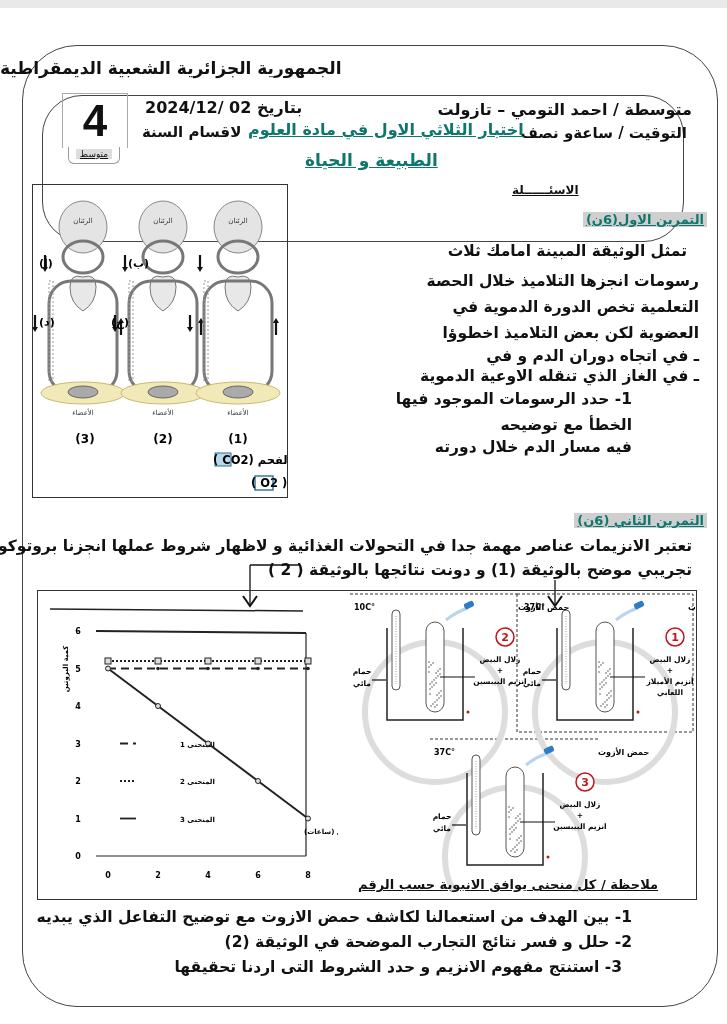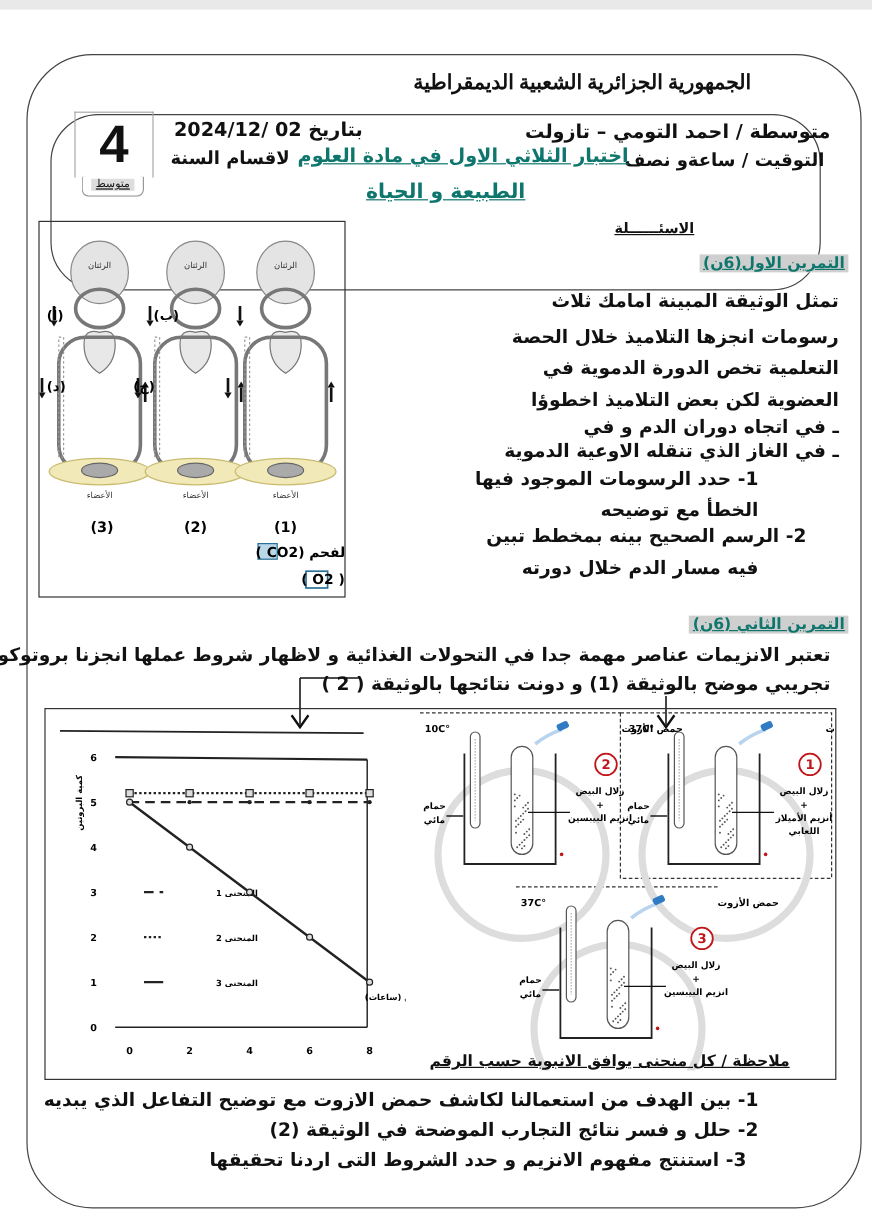--- a/index.html
+++ b/index.html
@@ -1,19 +1,19 @@
 <!DOCTYPE html>
 <html><head>
 <meta charset="utf-8">
 <style>
   html,body{margin:0;padding:0;}
   body{width:727px;height:1024px;background:#fff;position:relative;overflow:hidden;font-family:"DejaVu Sans",sans-serif;color:#111;}
   .topbar{position:absolute;left:0;top:0;width:727px;height:8px;background:#e9e9e9;}
   .outer{position:absolute;left:22px;top:45px;width:694px;height:960px;border:1.5px solid #444;border-radius:55px;}
-  .republic{position:absolute;left:0;top:58px;width:626px;text-align:right;font-weight:bold;font-size:17px;direction:rtl;font-family:Liberation Serif, serif;}
+  .republic{position:absolute;left:0;top:58px;width:626px;text-align:left;font-weight:bold;font-size:17px;direction:rtl;}
   .inner{position:absolute;left:42px;top:95px;width:640px;height:145px;border:1.3px solid #444;border-radius:40px;border-top-color:#444;}
   .rtl{direction:rtl;}
   .abs{position:absolute;white-space:nowrap;}
   .b{font-weight:bold;}
   .badge{position:absolute;left:62px;top:93px;width:64px;height:72px;}
   .badge .num{position:absolute;left:0;top:0;width:64px;height:54px;border:1px solid #aaa;border-bottom:none;text-align:center;font-size:44px;font-weight:bold;line-height:54px;font-family:"Liberation Sans",sans-serif;}
   .badge .lvl{position:absolute;left:6px;top:54px;width:50px;height:16px;border:1px solid #999;border-top:none;border-radius:0 0 6px 6px;text-decoration:underline;}
   .badge .lvl span{display:block;margin:2px 7px;background:#ddd;font-size:9px;text-align:center;direction:rtl;}
   .red{color:#0f766e;}
   .u{text-decoration:underline;}
@@ -110,33 +110,32 @@
         <rect x="222" y="291" width="18" height="14" fill="#fff" stroke="#2a6f97" stroke-width="1.4"></rect>
         <text x="218" y="302" font-size="11.5" font-weight="bold" text-anchor="end" direction="rtl">دم محمل بالاوكسجين  ( O2 )</text>
       </g>
   </svg>
 </div>
 
 <div class="abs b rtl u" style="left:512px;top:183px;font-size:12px;">الاسئــــــلة</div>
 <div class="abs b rtl red u" style="right:20px;top:212px;font-size:13px;"><span class="hl">التمرين الاول(6ن)</span></div>
 
 <div class="abs q" style="right:28px;top:238px;">
-  <div style="">تمثل الوثيقة المبينة امامك ثلاث</div>
+  <div style="margin-right:12px;">تمثل الوثيقة المبينة امامك ثلاث</div>
   <div style="margin-top:4px;">رسومات انجزها التلاميذ خلال الحصة</div>
   <div>التعلمية  تخص الدورة الدموية في</div>
   <div>العضوية لكن بعض التلاميذ اخطوؤا</div>
   <div style="line-height:20px;text-align:right;">ـ في اتجاه  دوران الدم   و  في</div>
   <div style="line-height:20px;margin-left:24px;">ـ  في الغاز الذي تنقله الاوعية الدموية</div>
 </div>
 <div class="abs q" style="right:95px;top:386px;">
   <div>1-   حدد الرسومات الموجود فيها</div>
   <div>الخطأ مع توضيحه</div>
 </div>
 <div class="abs q" style="right:95px;top:434px;">
-  <div style="margin-right:-40px;">2- الرسم الصحيح بينه بمخطط تبين</div>
   <div>فيه مسار الدم خلال دورته</div>
 </div>
 
 <div class="abs b rtl red u" style="right:20px;top:513px;font-size:13px;"><span class="hl">التمرين الثاني (6ن)</span></div>
 <div class="abs q" style="right:35px;top:534px;font-size:15.5px;line-height:24px;">
   <div>تعتبر الانزيمات عناصر مهمة جدا في التحولات الغذائية  و لاظهار  شروط عملها  انجزنا بروتوكول</div>
   <div>تجريبي موضح بالوثيقة (1) و دونت  نتائجها بالوثيقة ( 2 )</div>
 </div>
 
 <svg class="abs" style="left:0;top:560px;" width="727" height="50">

